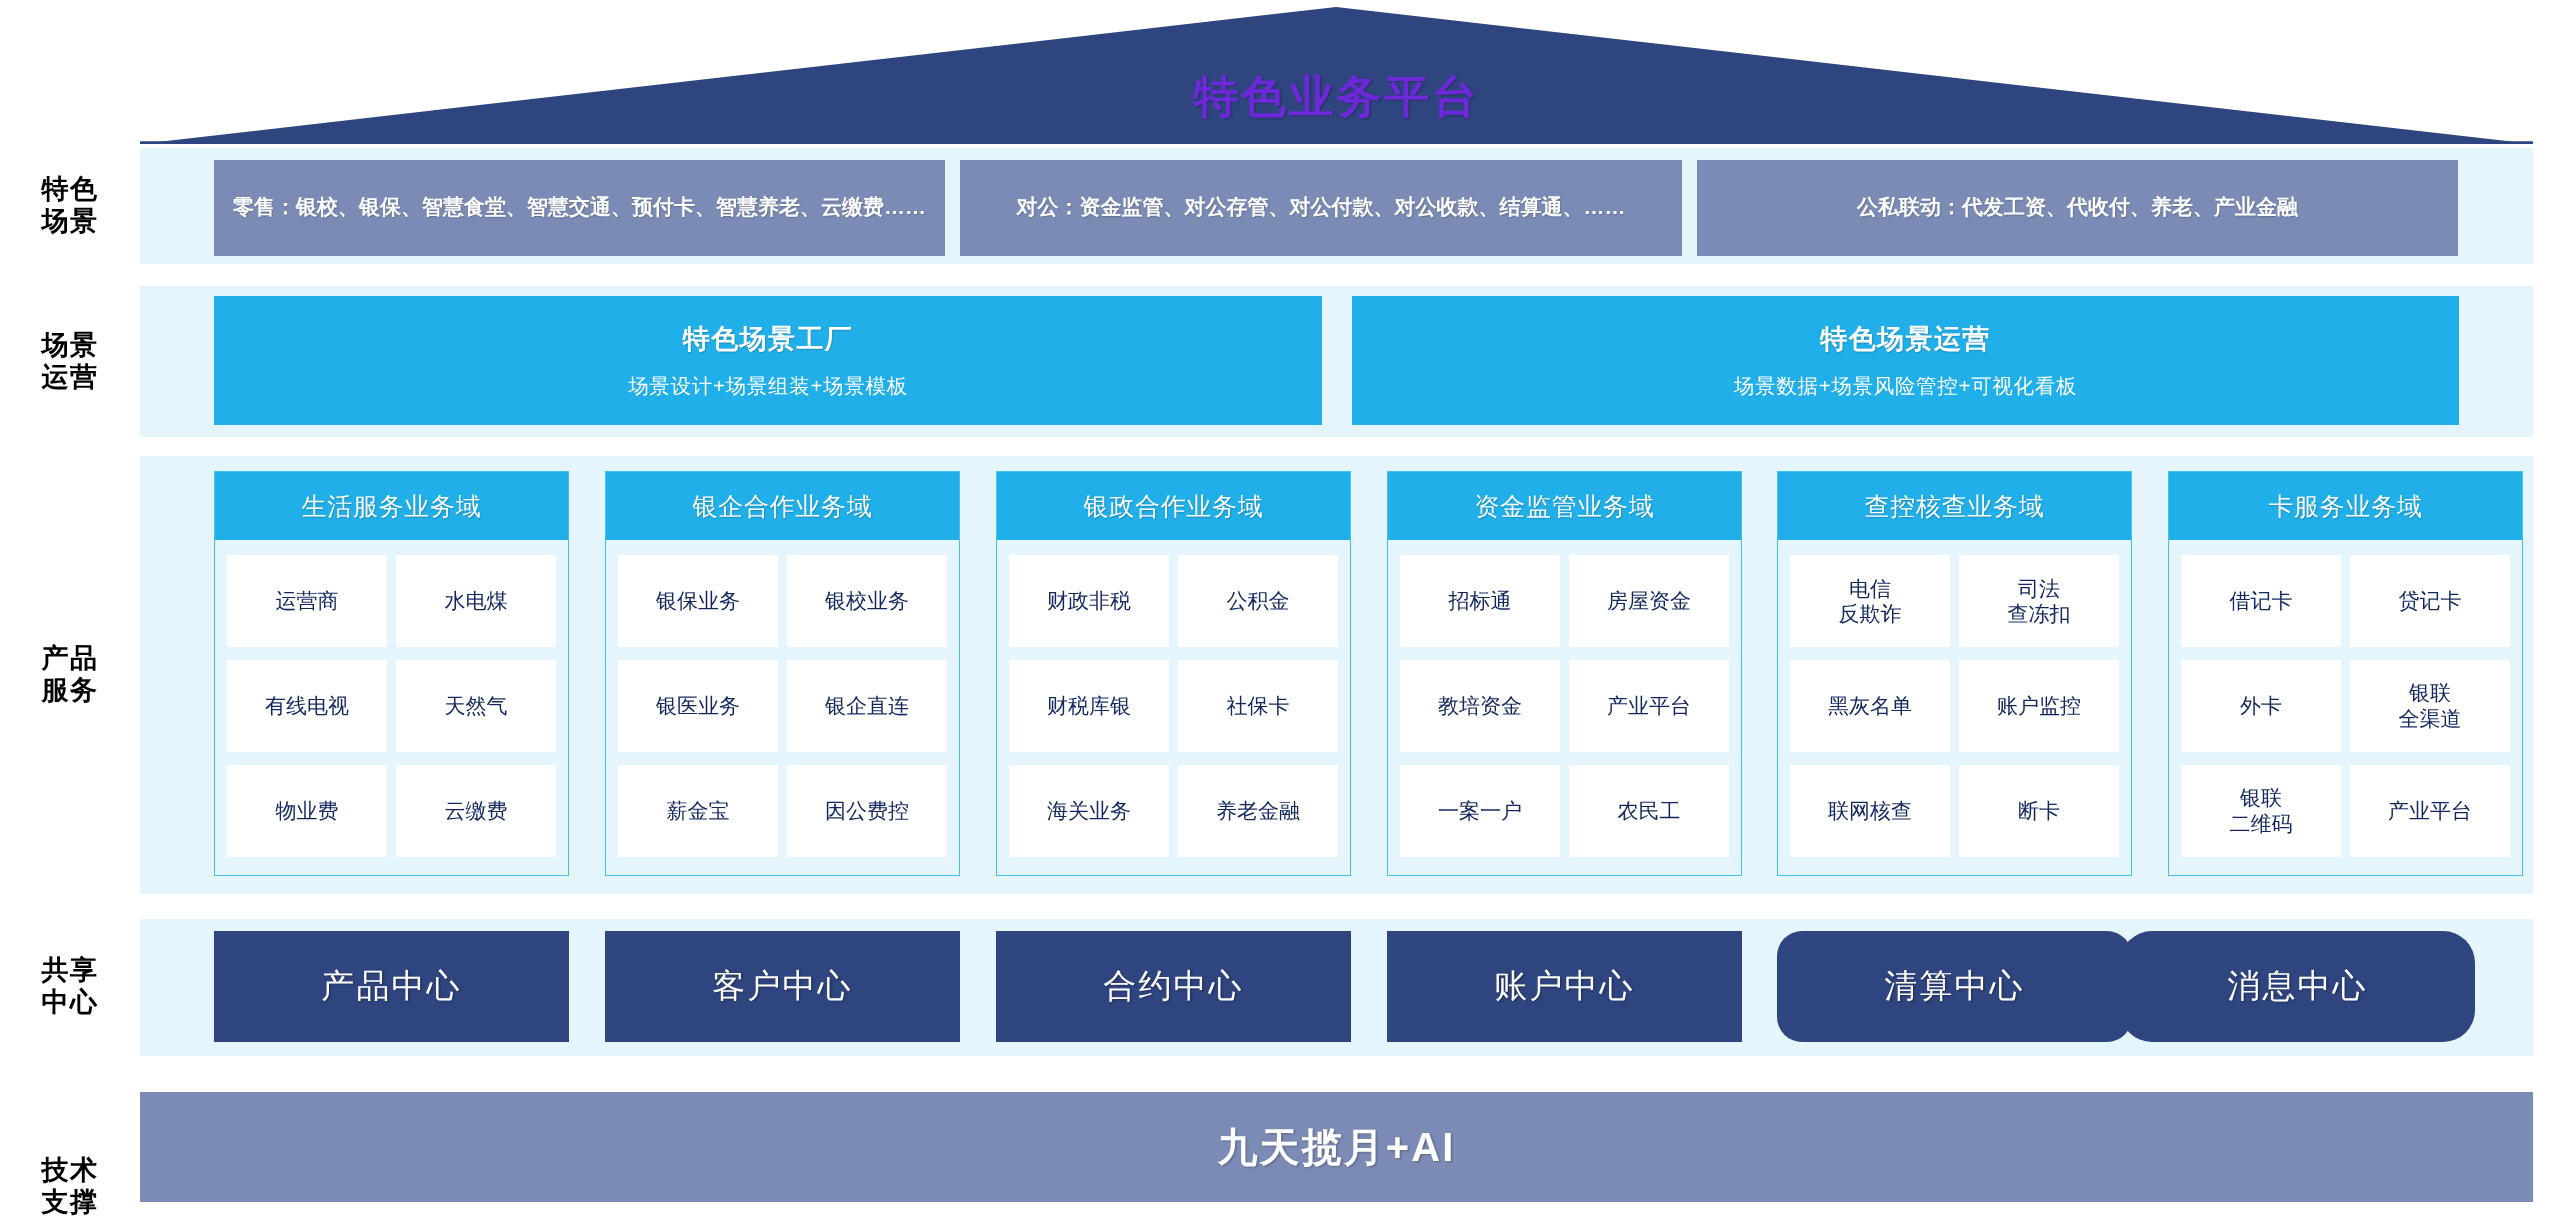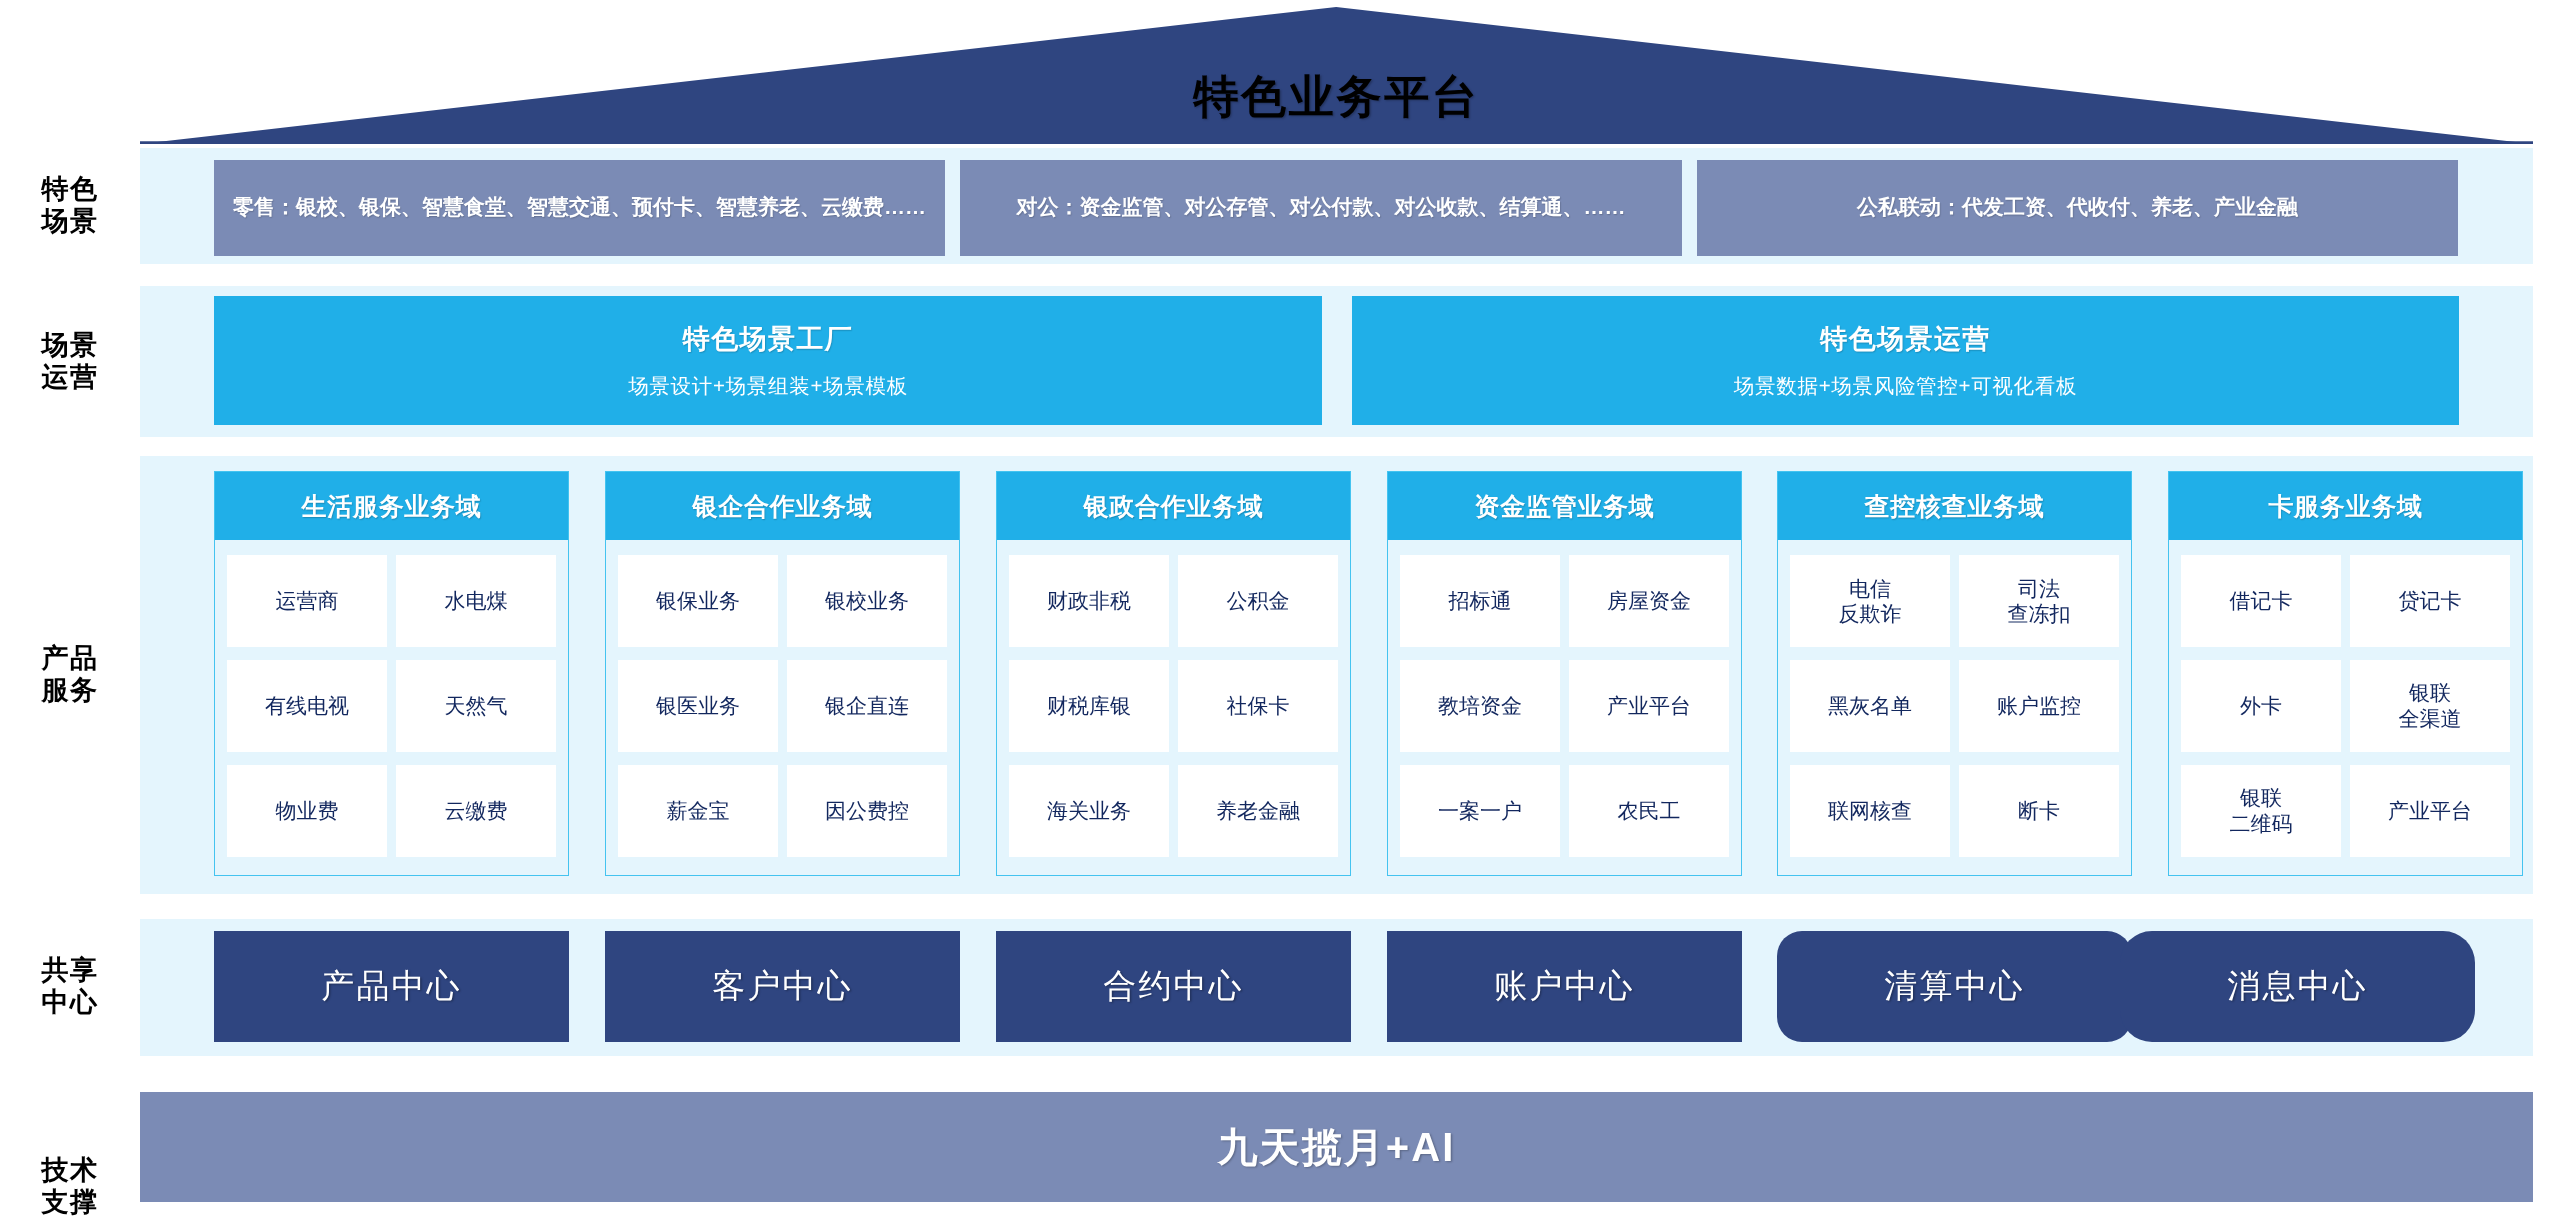--- a/index.html
+++ b/index.html
@@ -10,21 +10,21 @@
   }
   .canvas{position:relative;width:2576px;height:1232px;background:#ffffff;}
 
   
   .roof{position:absolute;left:140px;top:6.8px;width:2393px;height:137px;}
   .roof svg{display:block;width:100%;height:100%;}
   .roof-title{
     position:absolute;left:0;top:0;width:100%;height:137px;
     display:flex;align-items:flex-end;justify-content:center;
     padding-bottom:16.4px;box-sizing:border-box;
-    color:#000000;font-size:45px;font-weight:bold;letter-spacing:2.7px;
+    color:#6d28d9;font-size:45px;font-weight:bold;letter-spacing:2.7px;
     text-shadow:1.4px 1.4px 2.1px rgba(0,0,0,.25);
     font-family:"Liberation Sans","DejaVu Sans",sans-serif;
   }
 
   
   .labels{position:absolute;left:0;top:140px;width:140px;height:1088px;}
   .label{
     position:absolute;left:0;width:140px;
     display:flex;flex-direction:column;align-items:center;justify-content:center;
     color:#000000;font-size:27px;font-weight:bold;line-height:1.18;letter-spacing:1.4px;
@@ -62,21 +62,21 @@
   
   .dom-row{position:absolute;left:140px;top:456px;width:2393px;height:438px;}
   .dom{
     position:absolute;top:15px;width:355px;height:405px;
     background:#e4f5fd;border:1.4px solid #43c3f0;box-sizing:border-box;
     display:flex;flex-direction:column;
   }
   .dom-head{
     height:68px;background:#20afe8;flex:0 0 auto;
     display:flex;align-items:center;justify-content:center;
-    color:#ffffff;font-size:25px;font-weight:bold;letter-spacing:0.7px;
+    color:#ffffff;font-size:25px;font-weight:normal;letter-spacing:0.7px;
     text-shadow:0.7px 0.7px 1.4px rgba(0,0,0,.22);
   }
   .dom-grid{
     flex:1 1 auto;display:grid;
     grid-template-columns:1fr 1fr;grid-template-rows:1fr 1fr 1fr;
     gap:12.3px 9.6px;padding:15px 12.3px 18px 12.3px;box-sizing:border-box;
   }
   .cell{
     background:#ffffff;
     display:flex;align-items:center;justify-content:center;

